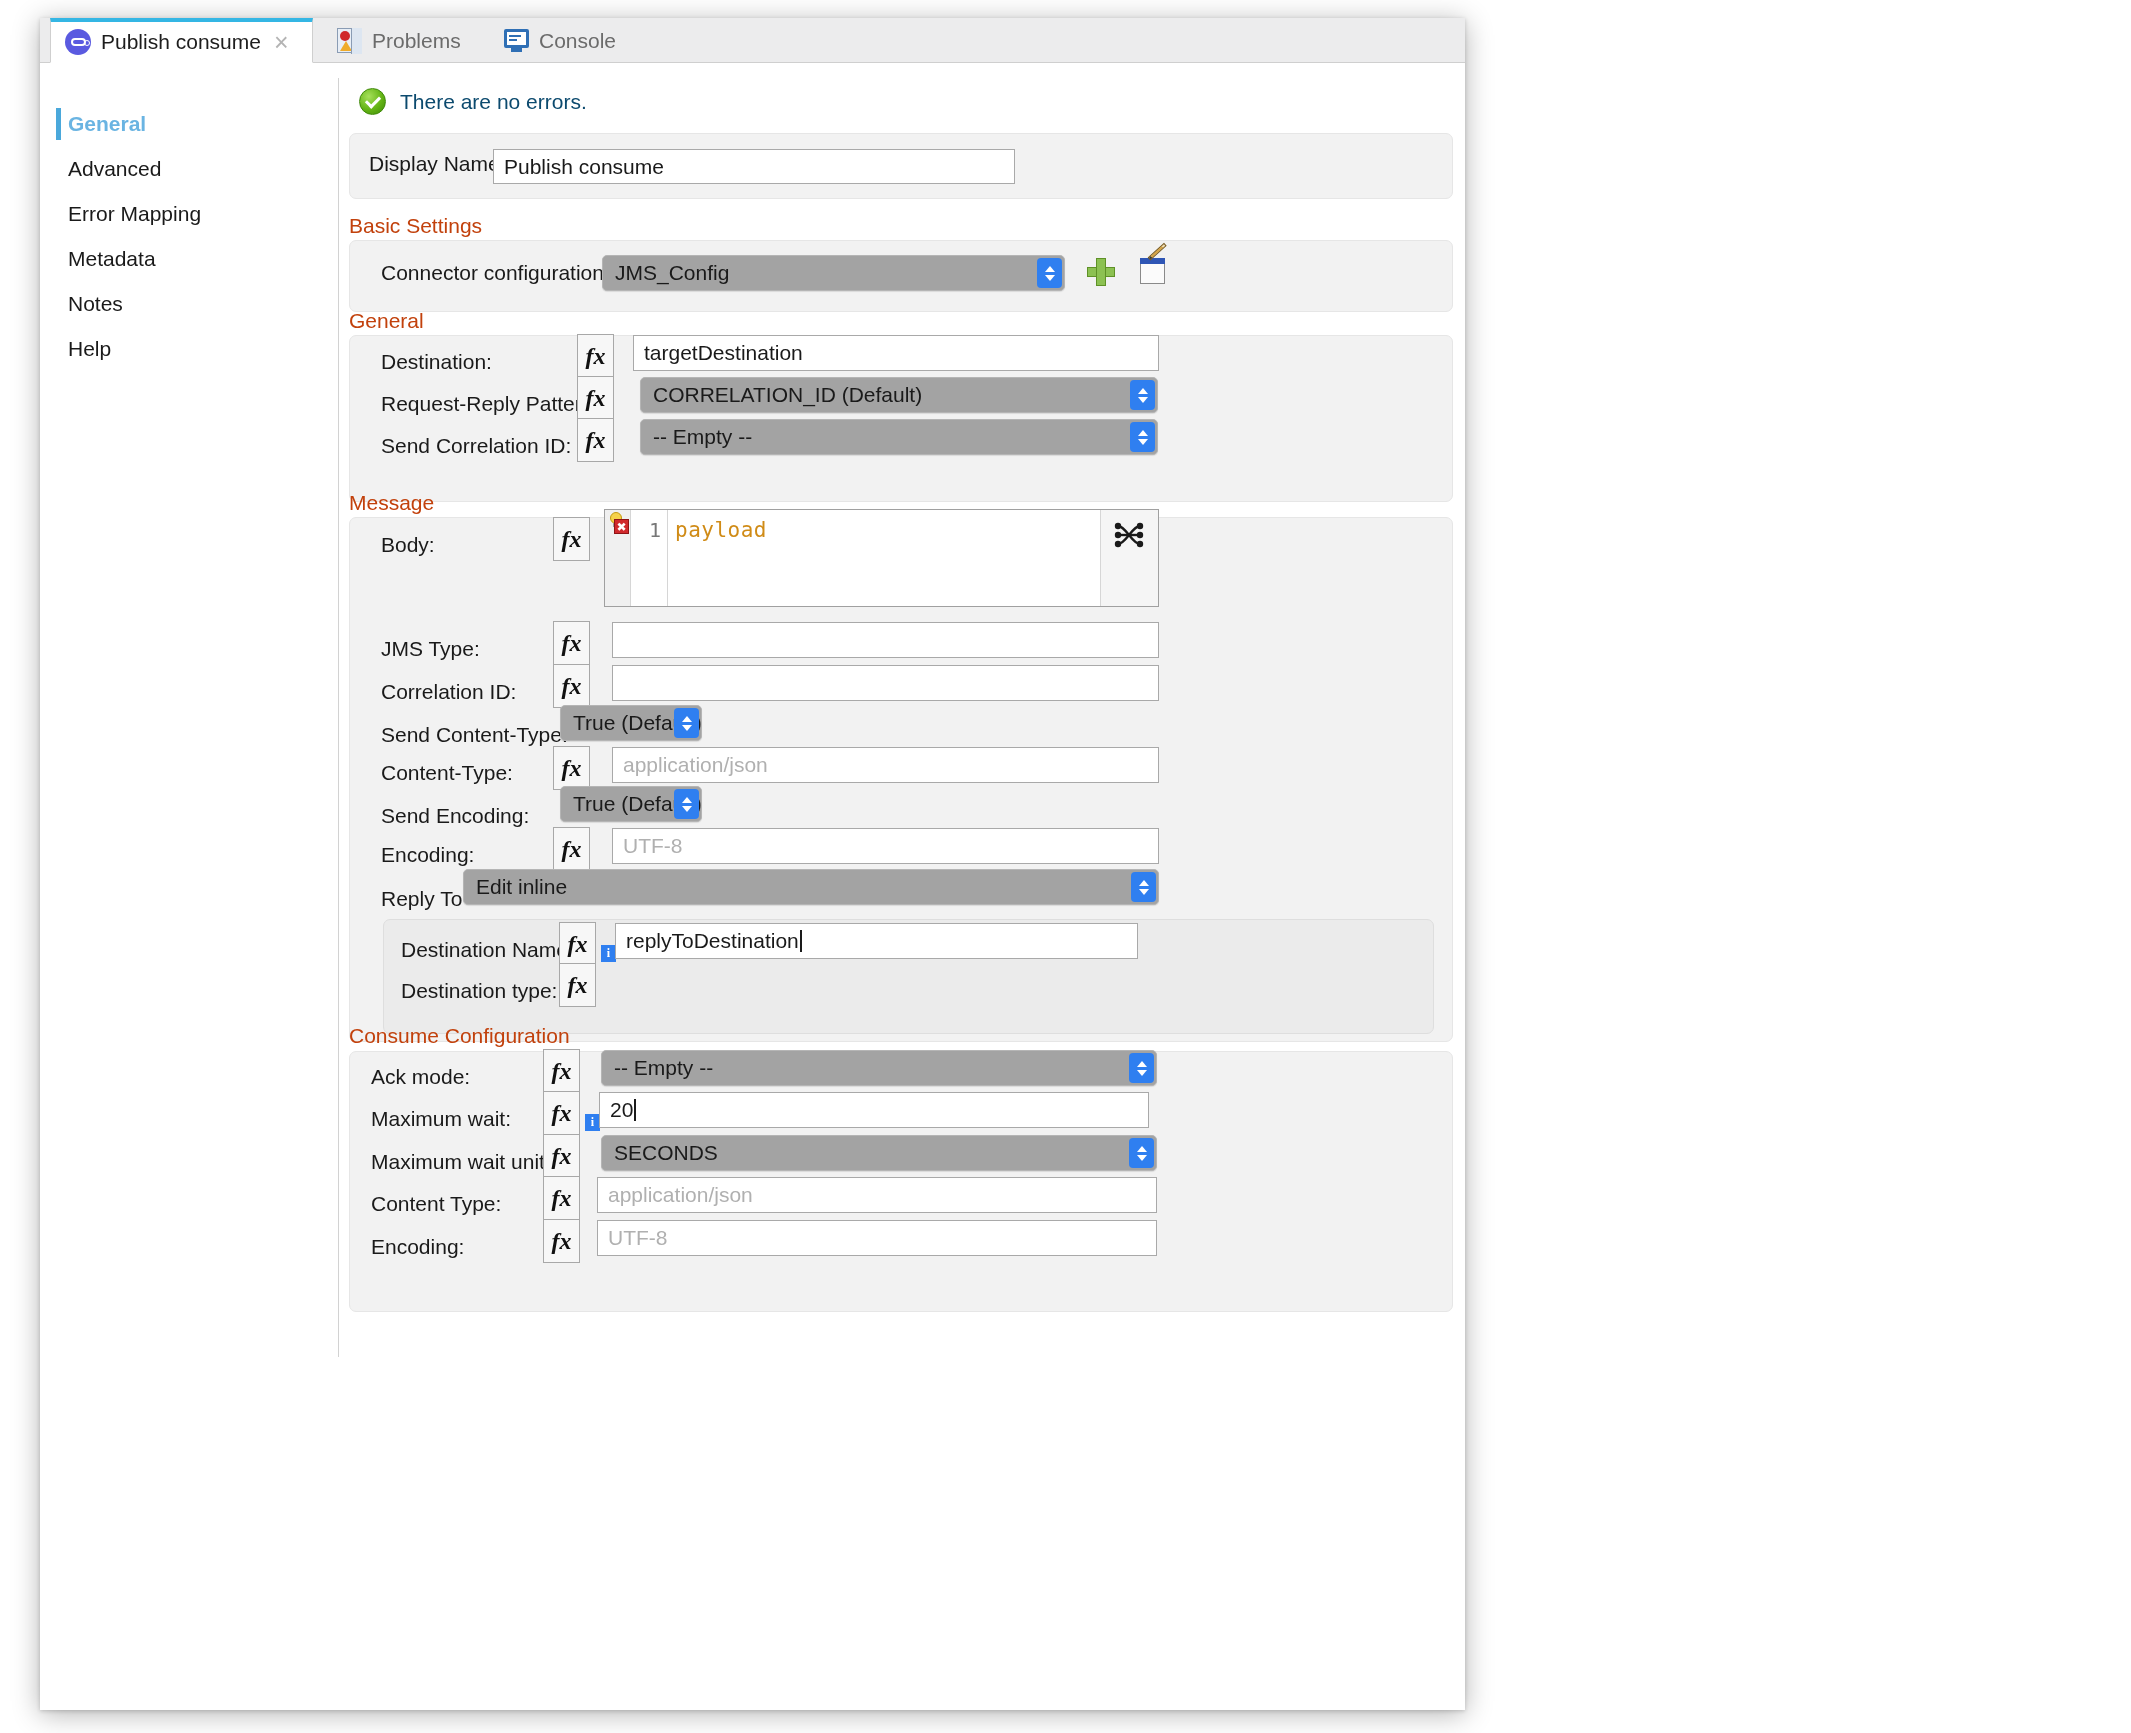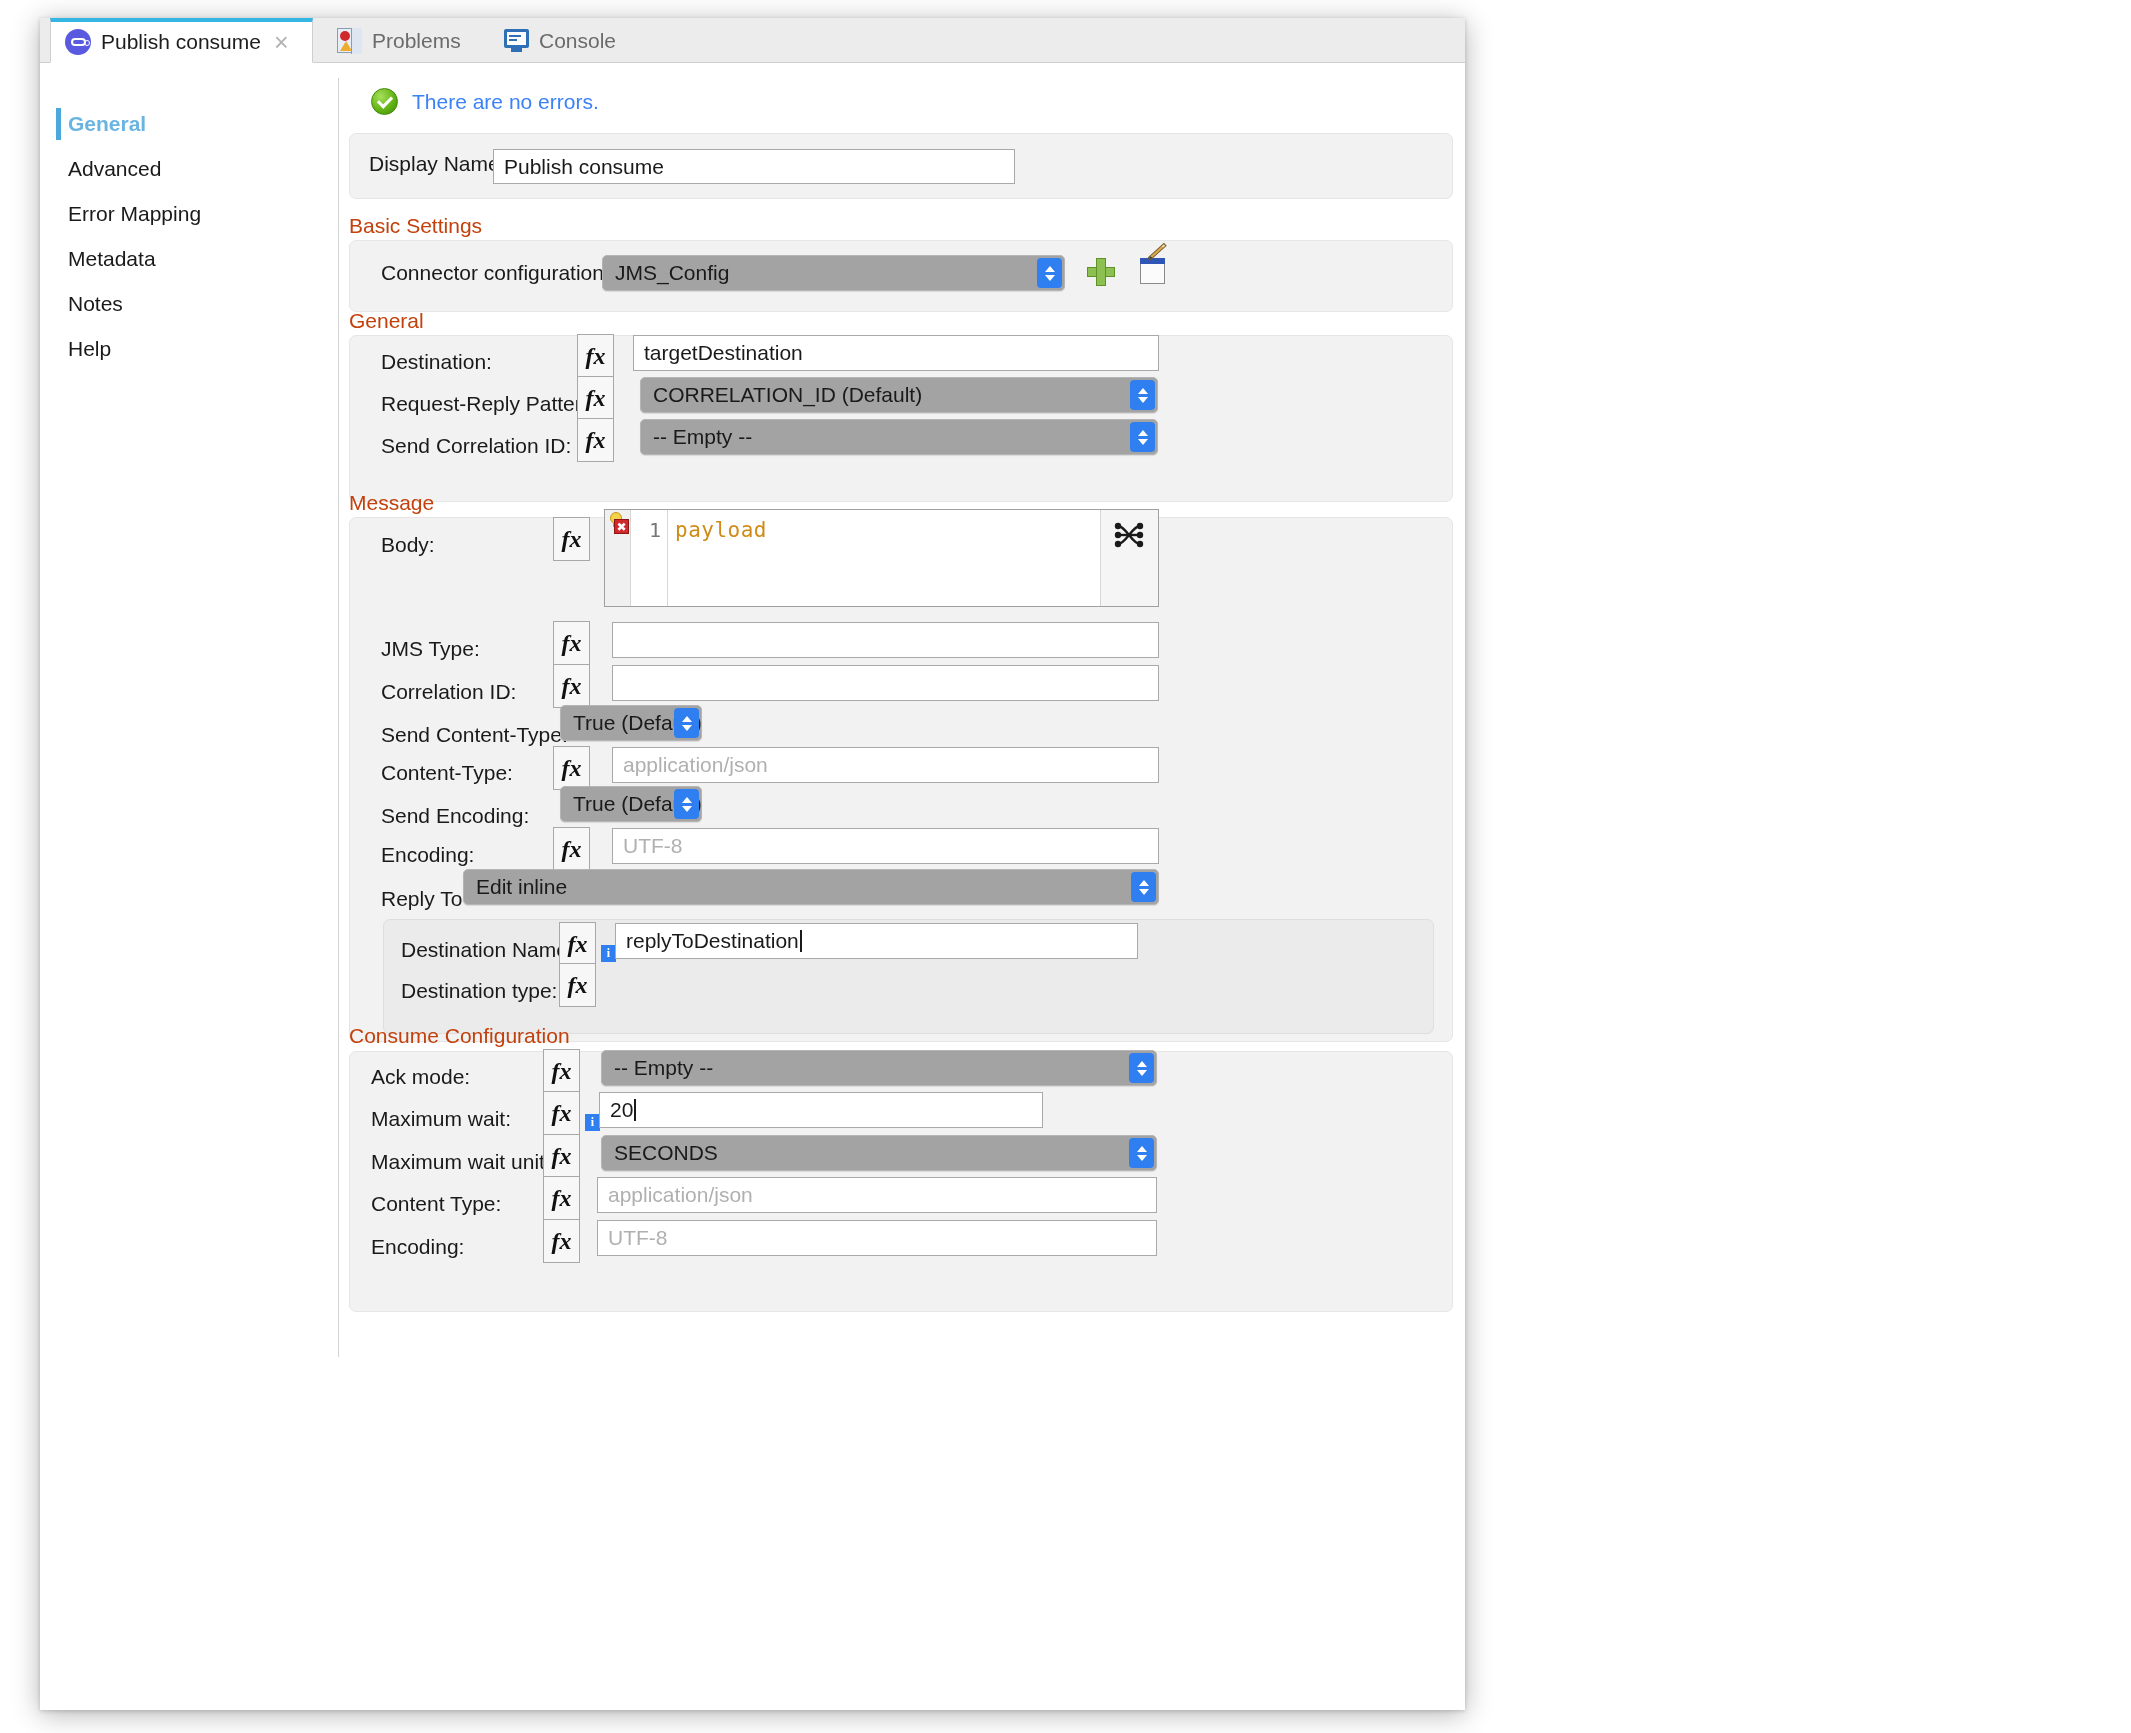--- a/index.html
+++ b/index.html
@@ -157,23 +157,23 @@
   .content {
     position: absolute;
     left: 299px; top: 45px;
     width: 1125px; height: 1647px;
     background: #ffffff;
     padding: 0;
   }
 
   
   .statusrow {
-    position: absolute; left: 32px; top: 25px;
+    position: absolute; left: 20px; top: 25px;
     display: flex; align-items: center;
-    font-size: 21px; color: #3b82f6;
+    font-size: 21px; color: #0c4a6e;
   }
   .ic-ok {
     width: 27px; height: 27px; border-radius: 50%;
     background: radial-gradient(circle at 35% 30%, #a6e05a 0%, #64b415 55%, #3d8a07 100%);
     border: 1px solid #3f8a09;
     display: inline-flex; align-items: center; justify-content: center;
     margin-right: 14px; flex: 0 0 auto;
   }
   .ic-ok::after {
     content: "";
@@ -608,21 +608,21 @@
         <span>-- Empty --</span>
         <span class="arrows">
             <span class="up"></span>
             <span class="dn"></span>
           </span>
       </div>
 
       <div class="flabel left" style="left:32px; top:1044px;">Maximum wait:</div>
       <div class="fx" style="left:204px; top:1028px;">fx</div>
       <div class="ibadge" style="left:246px; top:1051px;">i</div>
-      <div class="tfield" style="left:260px; top:1029px; width:444px; height:36px;">
+      <div class="tfield" style="left:260px; top:1029px; width:550px; height:36px;">
         <span>20</span>
           <span class="caret"></span>
       </div>
 
       <div class="flabel left" style="left:32px; top:1087px;">Maximum wait unit:</div>
       <div class="fx" style="left:204px; top:1071px;">fx</div>
       <div class="mselect" style="left:262px; top:1072px; width:556px; height:36px;">
         <span>SECONDS</span>
         <span class="arrows">
             <span class="up"></span>

